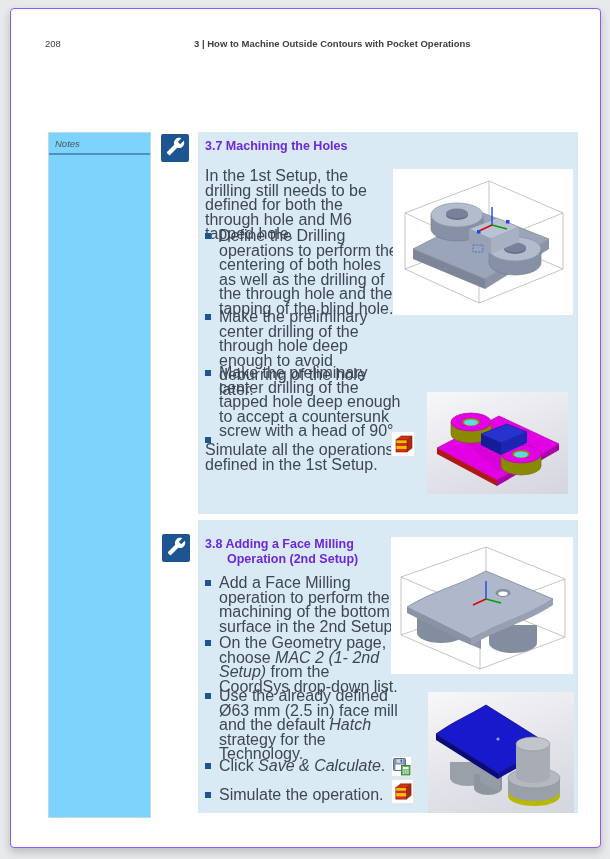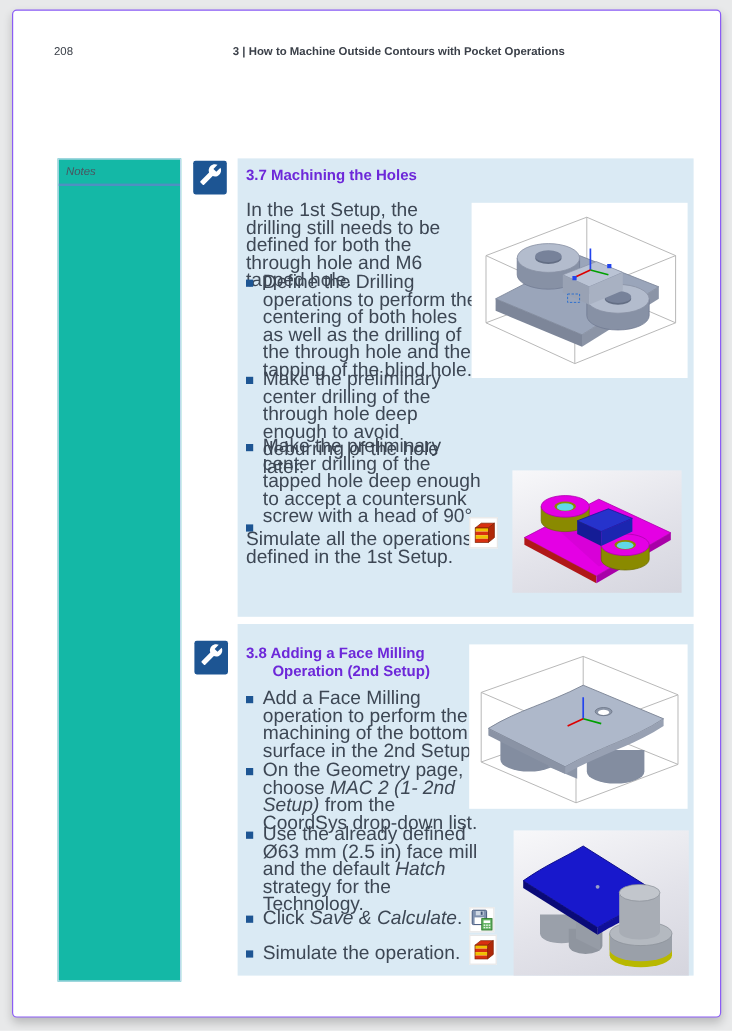--- a/index.html
+++ b/index.html
@@ -14,21 +14,21 @@
     background:#ffffff;border:1px solid #8b5cf6;border-radius:4px;
     box-shadow:0 4px 8px rgba(0,0,0,.20);
     overflow:hidden;
   }
   .page-number{position:absolute;left:34px;top:29px;font-size:9.5px;color:#3b4049;}
   .doc-header{position:absolute;left:183px;top:29px;font-size:9.5px;font-weight:bold;color:#3b4049;}
 
   
   .notes-box{
     position:absolute;left:37px;top:123px;width:103px;height:686px;
-    border:1px solid #bcd9ec;background:#14b8a6;box-sizing:border-box;
+    border:1px solid #bcd9ec;background:#7dd3fc;box-sizing:border-box;
   }
   .notes-label{
     display:block;padding:5px 6px 4px 6px;font-size:9.5px;font-style:italic;color:#4a5560;
     border-bottom:2px solid #4e90c2;
   }
 
   
   .content-block{position:absolute;left:187px;width:380px;background:#daeaf4;}
   .block-a{top:123px;height:382px;}
   .block-b{top:511px;height:293px;}

